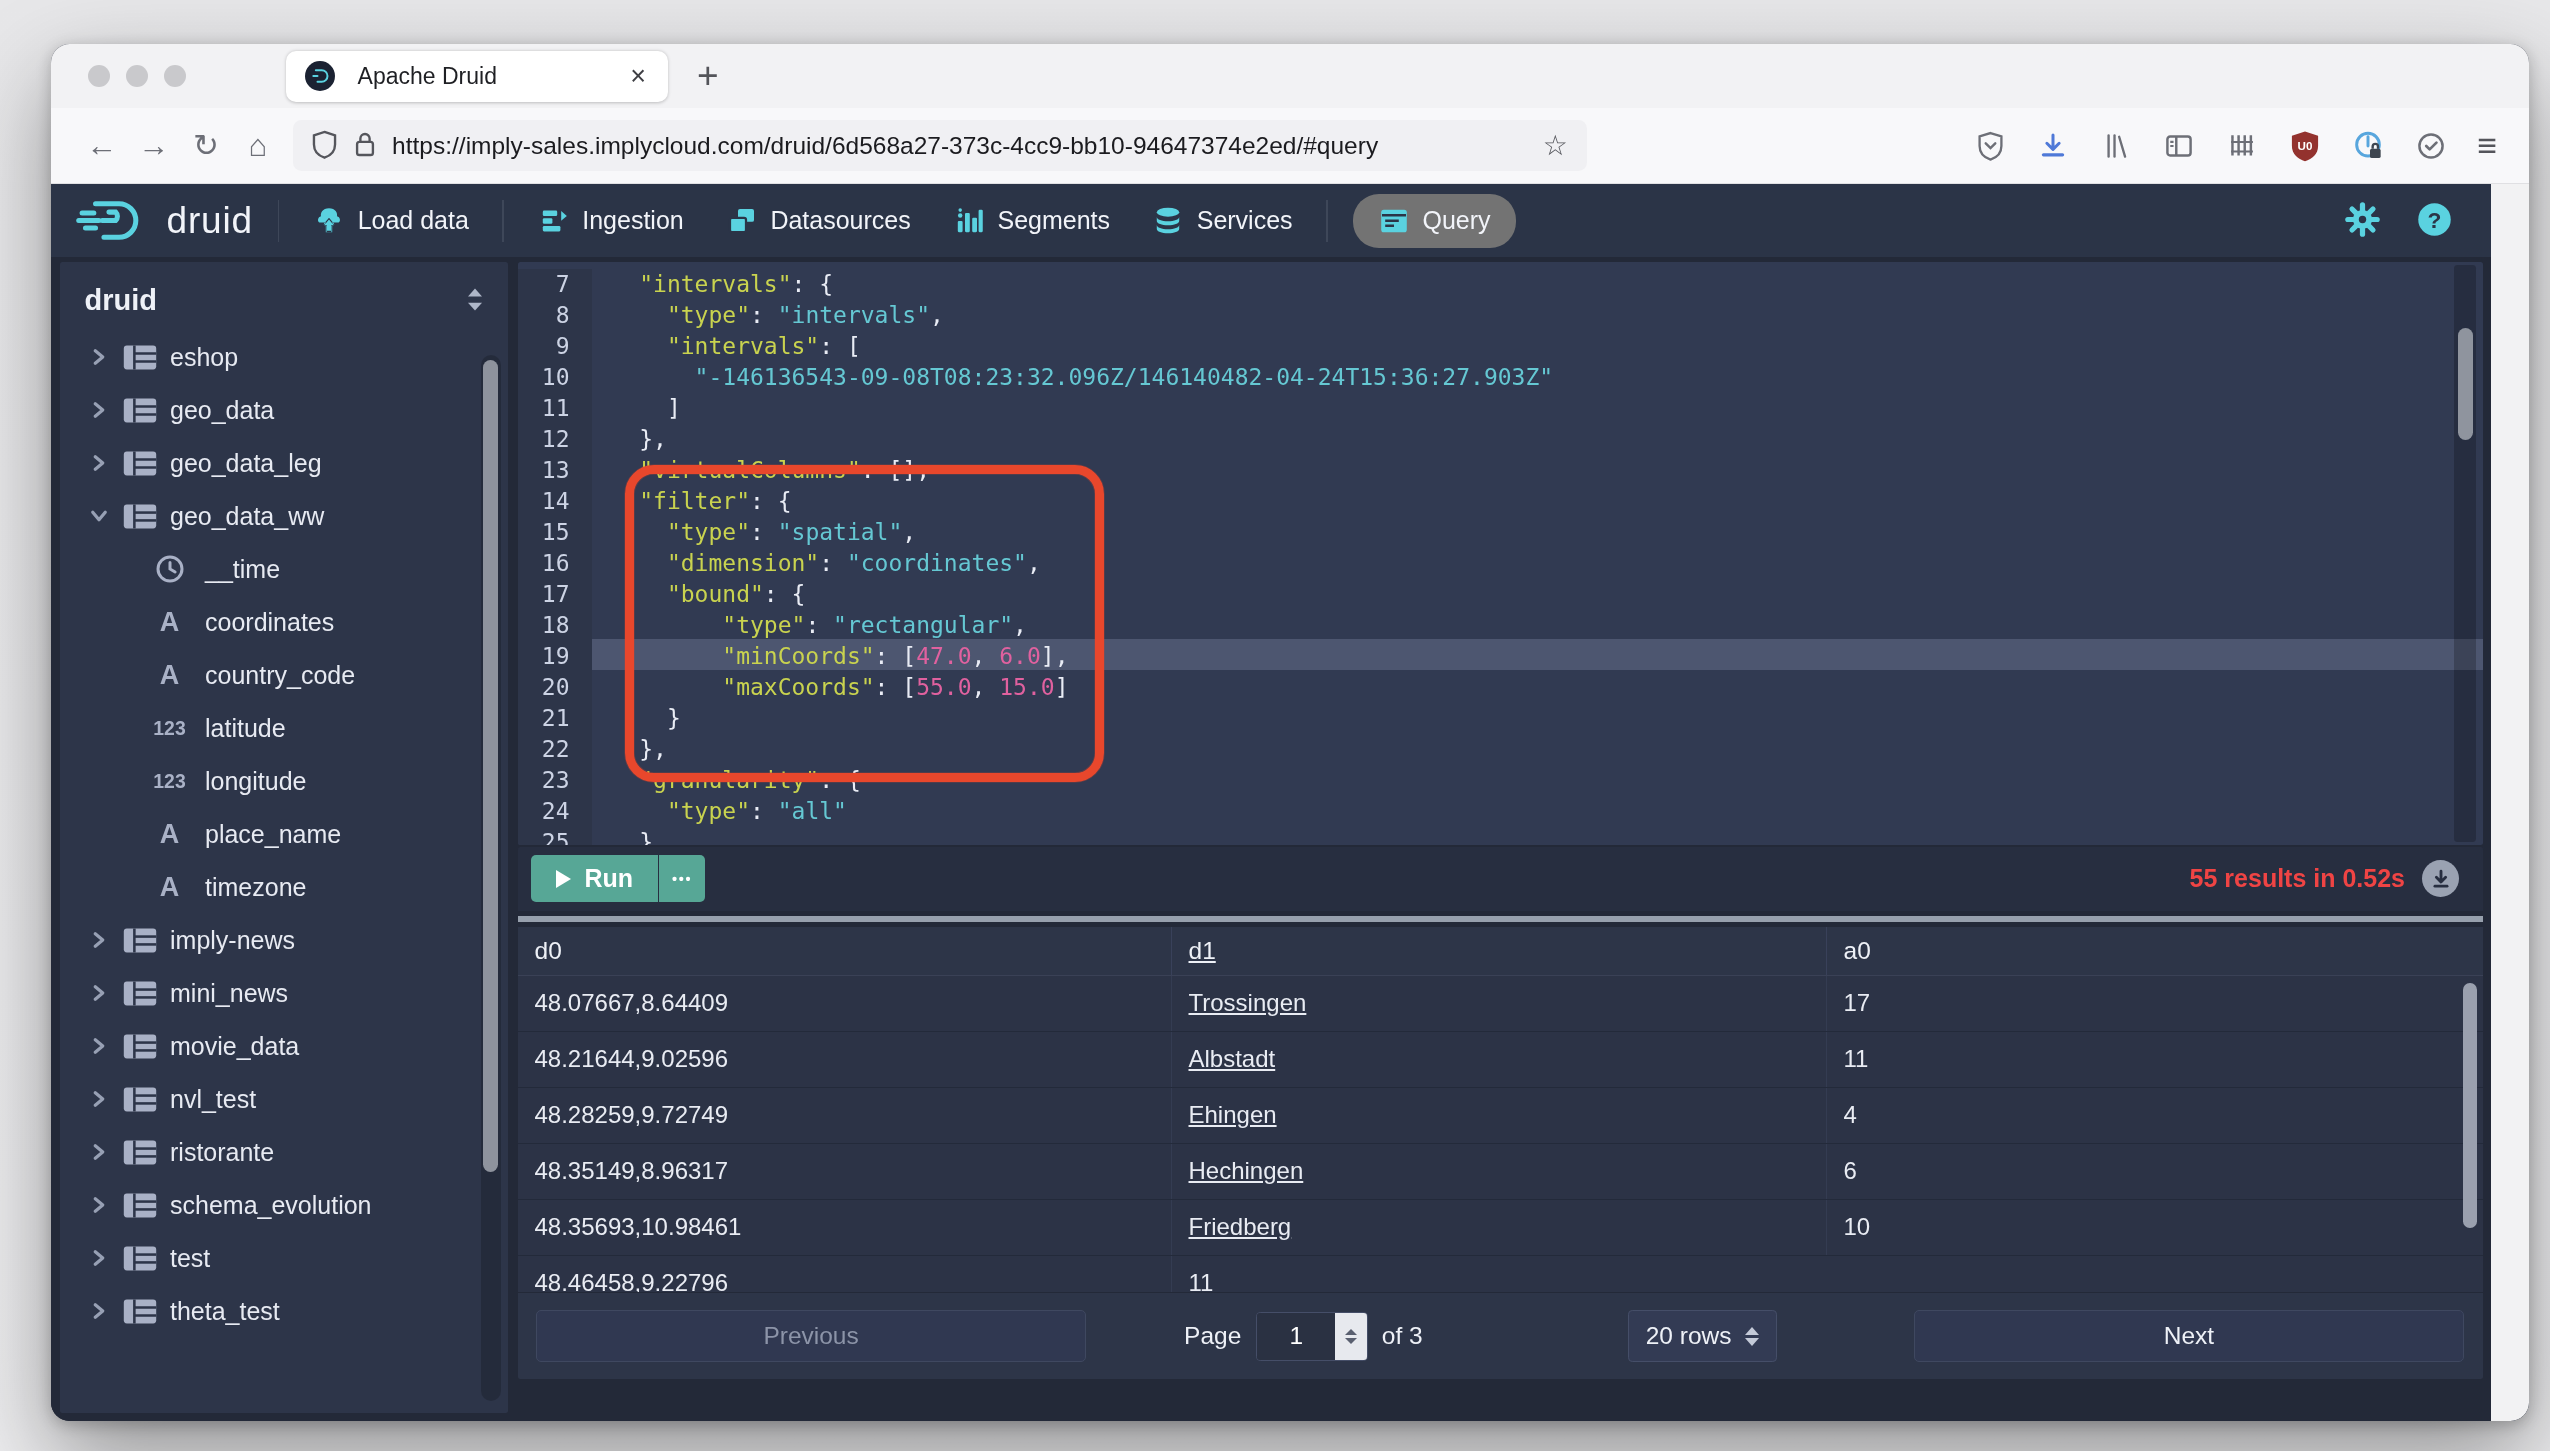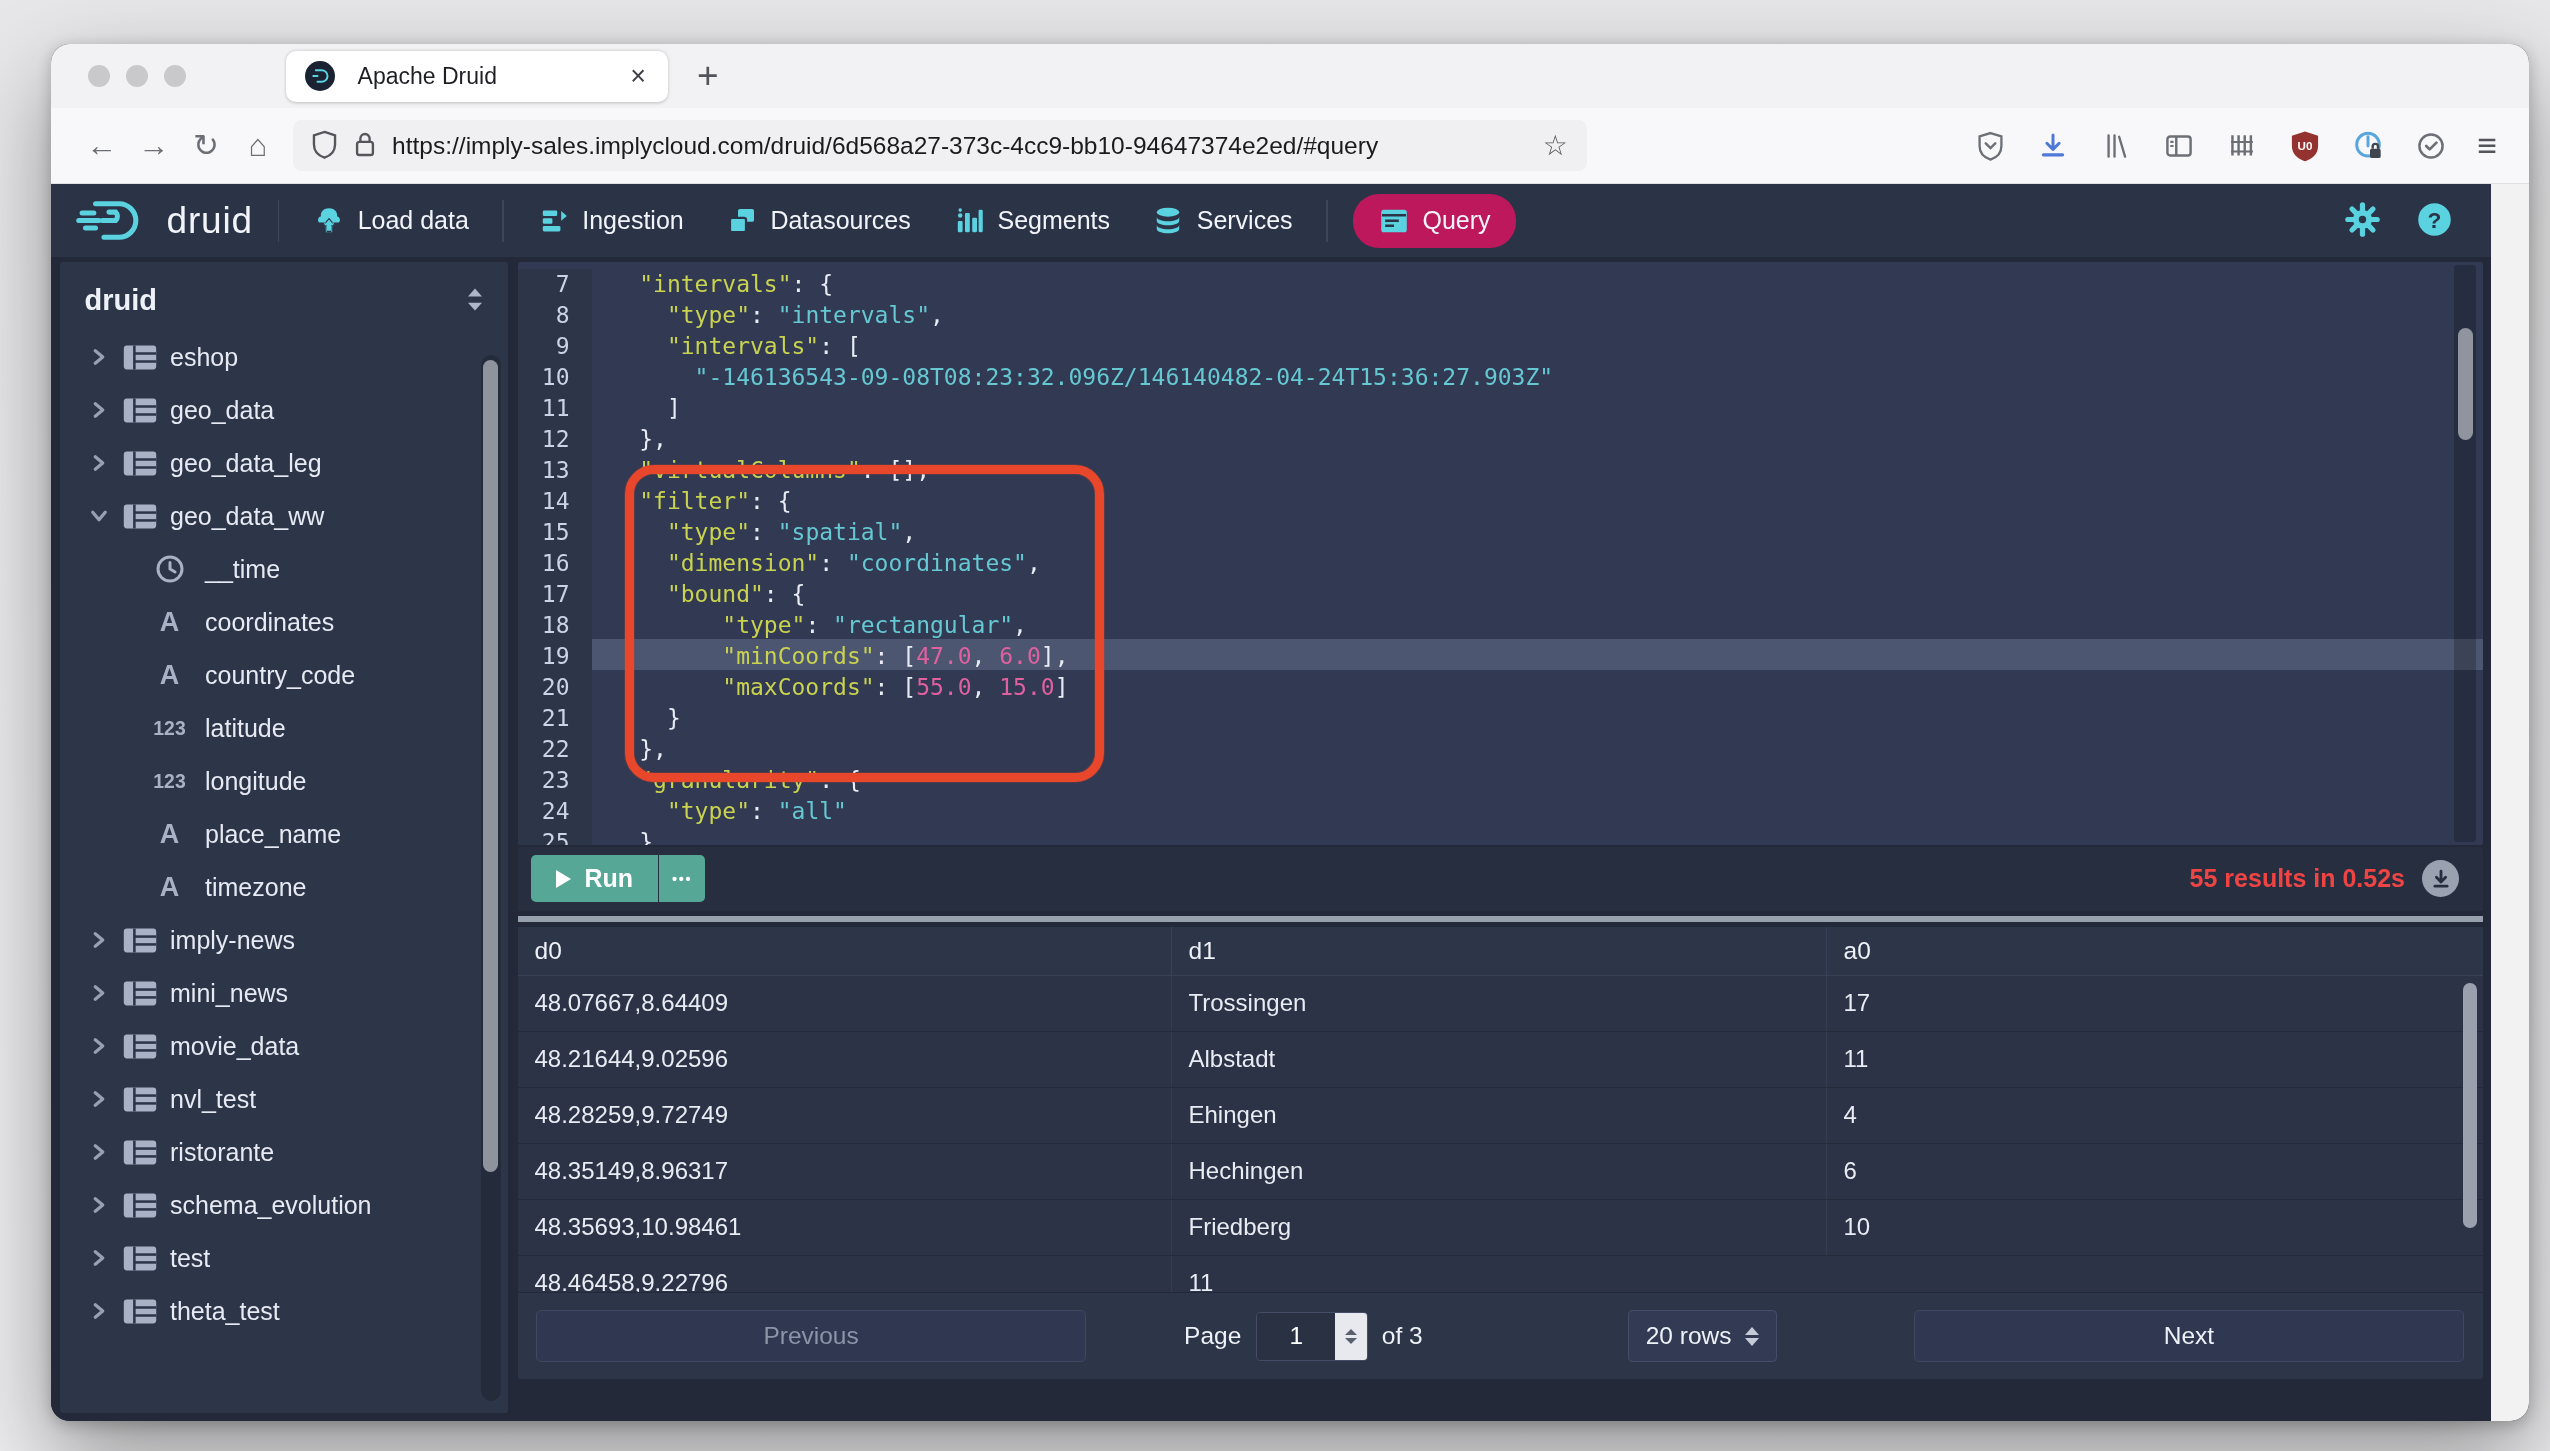--- a/index.html
+++ b/index.html
@@ -35,21 +35,21 @@
   .tb-right .ico { width:34px; height:34px; display:flex; align-items:center; justify-content:center; }
   .hamburger { font-size:34px; color:#54555b; letter-spacing:0; }
   
   .app { flex:1; position:relative; background:#232938; display:flex; flex-direction:column; min-height:0; }
   .page-scroll-strip { position:absolute; top:0; right:0; bottom:0; width:38px; background:#f2f2f3; z-index:6; }
   .navbar { height:73px; margin-right:38px; background:#2b3447; display:flex; align-items:center; padding:0 24px; gap:25px; flex:none; }
   .brand { display:flex; align-items:center; gap:13.5px; }
   .brand-text { font-size:37px; color:#f2f4f9; font-weight:400; letter-spacing:0.8px; }
   .navsep { width:1.7px; height:42px; background:#3e4759; flex:none; }
   .navitem { display:flex; align-items:center; gap:12.7px; color:#f2f4f9; font-size:25px; padding:0 8.5px; white-space:nowrap; }
-  .navitem.active { background:#be185d; border-radius:26px; padding:11px 25px; }
+  .navitem.active { background:#737373; border-radius:26px; padding:11px 25px; }
   .nav-right { margin-left:auto; display:flex; align-items:center; gap:34px; padding-right:13.5px; }
   
   .content { flex:1; display:flex; gap:10px; padding:5px 8.5px 8.5px 8.5px; margin-right:38px; min-height:0; }
   .sidebar { width:448px; background:#2d3549; border-radius:2.5px; position:relative; flex:none; overflow:hidden; }
   .sb-header { display:flex; align-items:center; justify-content:space-between; padding:22px 22px 13.5px 25px; }
   .sb-title { font-size:29px; color:#eef1f7; font-weight:700; }
   .tree { font-size:25px; color:#e7eaf2; }
   .tree-row { height:53px; display:flex; align-items:center; padding-left:29px; cursor:default; }
   .tr-chev { width:29px; flex:none; display:flex; align-items:center; }
   .tr-icon { width:44px; flex:none; display:flex; align-items:center; justify-content:center; color:#a9b1c6; }
@@ -83,21 +83,21 @@
   .run-more { background:#57a796; border-left:1.7px solid #272e40; width:47px; display:flex; align-items:center; justify-content:center;
               color:#fff; font-size:14.4px; letter-spacing:1.7px; }
   .run-status { margin-left:auto; display:flex; align-items:center; gap:17px; color:#ef4444; font-size:25px; padding-right:10px; }
   .splitter { height:6px; background:#97a0ad; margin:5px 0; flex:none; }
   
   .results { height:365px; background:#272e40; position:relative; overflow:hidden; flex:none; }
   .thead { display:flex; height:49px; background:#2d3548; align-items:center; color:#eef1f7; font-size:24.5px;
            border-bottom:1.7px solid #3a4156; }
   .th { padding-left:17px; height:100%; display:flex; align-items:center; }
   .th.c1, .td.c1 { width:653px; flex:none; }
-  .th.c2, .td.c2 { width:655px; flex:none; border-left:1.7px solid #39415a; }
+  .th.c2, .td.c2 { width:655px; flex:none; border-left:1.7px solid #39415a;text-decoration:underline; }
   .th.c3, .td.c3 { flex:1; border-left:1.7px solid #39415a; }
   .trow { display:flex; height:56px; align-items:center; color:#e9ecf3; font-size:24px; background:#2c3346;
           border-bottom:1.7px solid #232a3a; }
   .td { padding-left:17px; height:100%; display:flex; align-items:center; white-space:nowrap; }
   .td.c2, .td.c3 { border-left:0.8px solid #343c52; }
   .tbl-thumb { position:absolute; right:6px; top:56px; width:13.5px; height:245px; background:#9aa0ae; border-radius:6.8px; z-index:2; }
   
   .pagination { height:86px; background:#2d3548; margin-top:1.7px; display:flex; align-items:center; padding:0 18.6px; font-size:24.5px; flex:none; border-radius:0 0 2.5px 2.5px; }
   .pg-btn { height:52px; background:#303851; border:1.7px solid #3f4860; border-radius:5px;
             display:flex; align-items:center; justify-content:center; width:550px; flex:none; }

